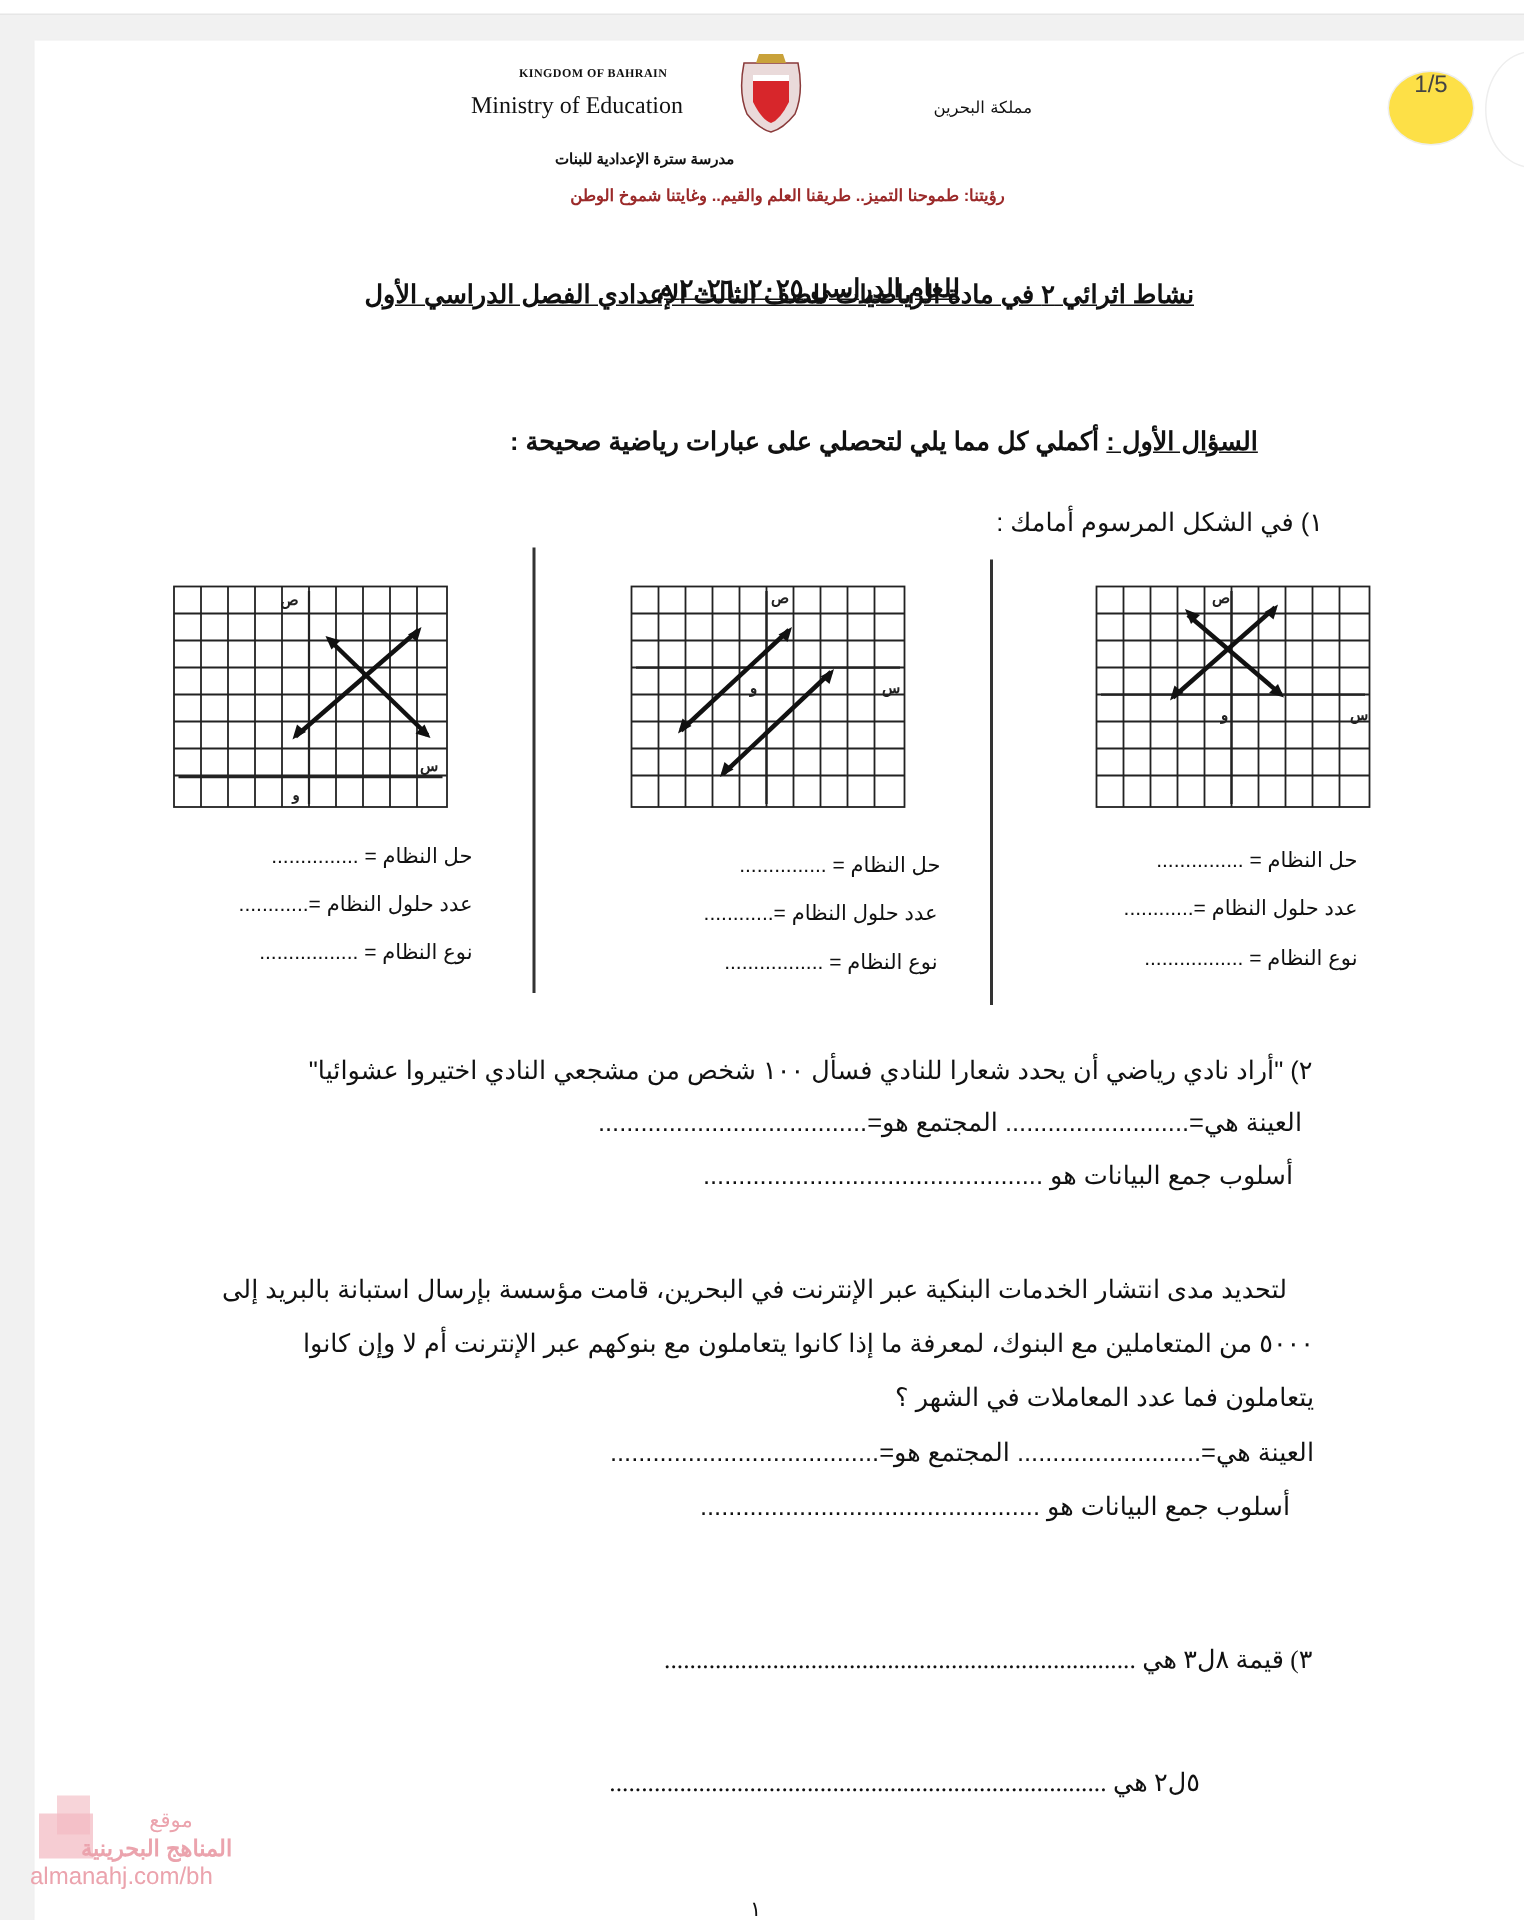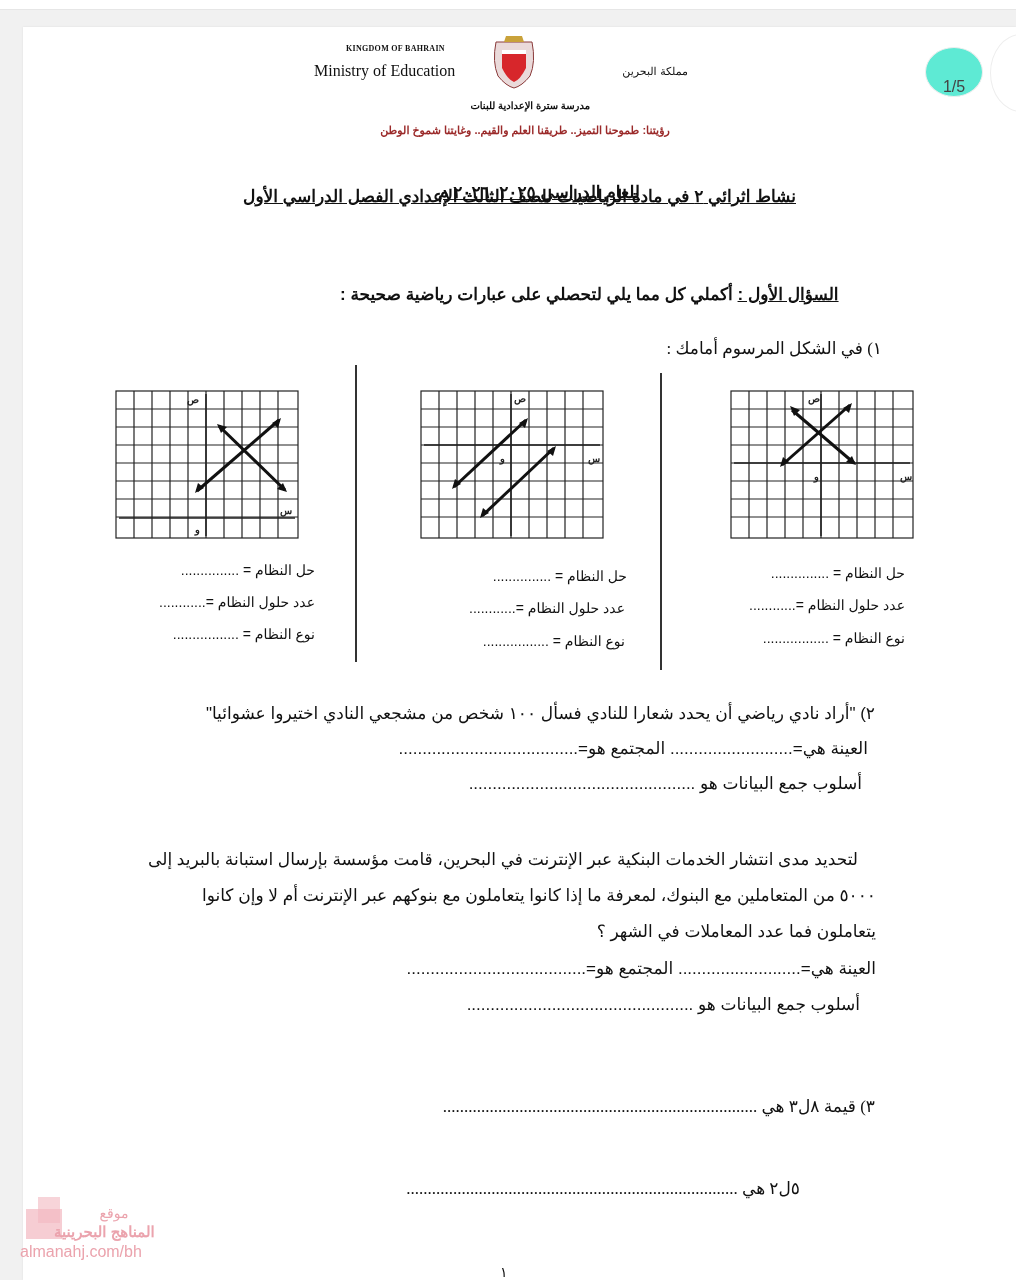--- a/index.html
+++ b/index.html
@@ -1,34 +1,34 @@
 <!DOCTYPE html>
 <html><head>
 <meta charset="utf-8">
 <style>
   html, body { margin:0; padding:0; }
   body { width:1016px; height:1280px; background:#f1f1f1; position:relative; overflow:hidden; font-family:"Liberation Sans", sans-serif; color:#111; }
   .topstrip { position:absolute; left:0; top:0; width:1016px; height:9px; background:#fff; border-bottom:1px solid #e6e6e6; }
   .page { position:absolute; left:23px; top:27px; width:993px; height:1253px; background:#fff; box-shadow:0 0 2px rgba(0,0,0,0.08); }
-  .pager { position:absolute; left:925px; top:47px; width:56px; height:48px; border-radius:50%; background:#5eead4; border:1px solid #eee; display:flex; align-items:flex-end; justify-content:center; font-size:16px; color:#444; }
+  .pager { position:absolute; left:925px; top:47px; width:56px; height:48px; border-radius:50%; background:#fde047; border:1px solid #eee; display:flex; align-items:flex-start; justify-content:center; font-size:16px; color:#444; }
   .pager2 { position:absolute; left:990px; top:34px; width:60px; height:76px; border-radius:50%; background:#fff; border:1px solid #eee; }
   .abs { position:absolute; }
   .rtl { direction:rtl; unicode-bidi:embed; }
   .kingdom { left:346px; top:44px; font-family:"Liberation Serif", serif; font-size:8px; font-weight:bold; letter-spacing:0.3px; }
   .ministry { left:314px; top:62px; font-family:"Liberation Serif", serif; font-size:16px; }
   .crest { left:488px; top:32px; }
   .arabic-logo { left:548px; top:33px; font-family:"DejaVu Serif", serif; font-size:24px; text-align:center; width:170px;margin-top:32px; }
   .arabic-logo .small { font-size:11px; display:block; text-align:right; padding-right:30px; }
-  .school { left:370px; top:100px; width:220px; text-align:right; font-size:10px; font-weight:bold; }
+  .school { left:370px; top:100px; width:220px; text-align:left; font-size:10px; font-weight:bold; }
   .vision { left:340px; top:124px; width:370px; text-align:center; font-size:11px; font-weight:bold; color:#9b2a2a; }
   .title1 { left:220px; top:158px; width:576px; text-align:right; font-size:17px; font-weight:bold; text-decoration:underline;margin-top:28px; }
   .title2 { left:382px; top:182px; width:258px; text-align:right; font-size:17px; font-weight:bold; text-decoration:underline; }
   .q1 { left:340px; top:284px; width:534px; text-align:left; font-size:17px; font-weight:bold; }
   .q1 .ul { text-decoration:underline; }
-  .q1-1 { left:600px; top:338px; width:282px; text-align:right; font-size:17px;font-family:Liberation Serif, serif; }
+  .q1-1 { left:600px; top:338px; width:282px; text-align:right; font-size:17px; }
   .grid { position:absolute; }
   .vline { position:absolute; width:2px; background:#333; }
   .lbl { position:absolute; text-align:right; font-size:14px; white-space:nowrap; }
   .q2 { font-size:17px; text-align:right; }
   .watermark { left:12px; top:1193px; width:150px; }
   .wm-sq1 { position:absolute; left:14px; top:16px; width:36px; height:30px; background:#f2b8c0; opacity:0.7; }
   .wm-sq2 { position:absolute; left:26px; top:4px; width:22px; height:26px; background:#f2b8c0; opacity:0.6; }
   .wm-t1 { position:absolute; left:62px; top:12px; width:80px; text-align:center; color:#eba3ad; font-weight:normal; font-size:14px; }
   .wm-t2 { position:absolute; left:42px; top:30px; width:120px; text-align:left; color:#eba3ad; font-weight:bold; font-size:15px; }
   .wm-t3 { position:absolute; left:8px; top:50px; width:150px; color:#eba3ad; font-size:16px; }

